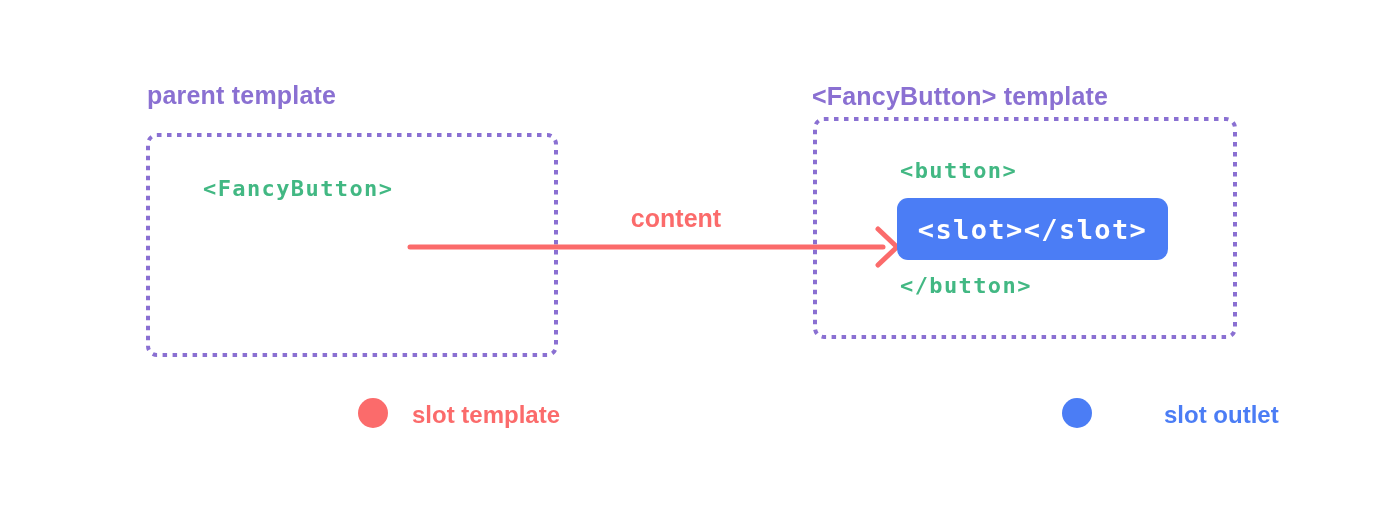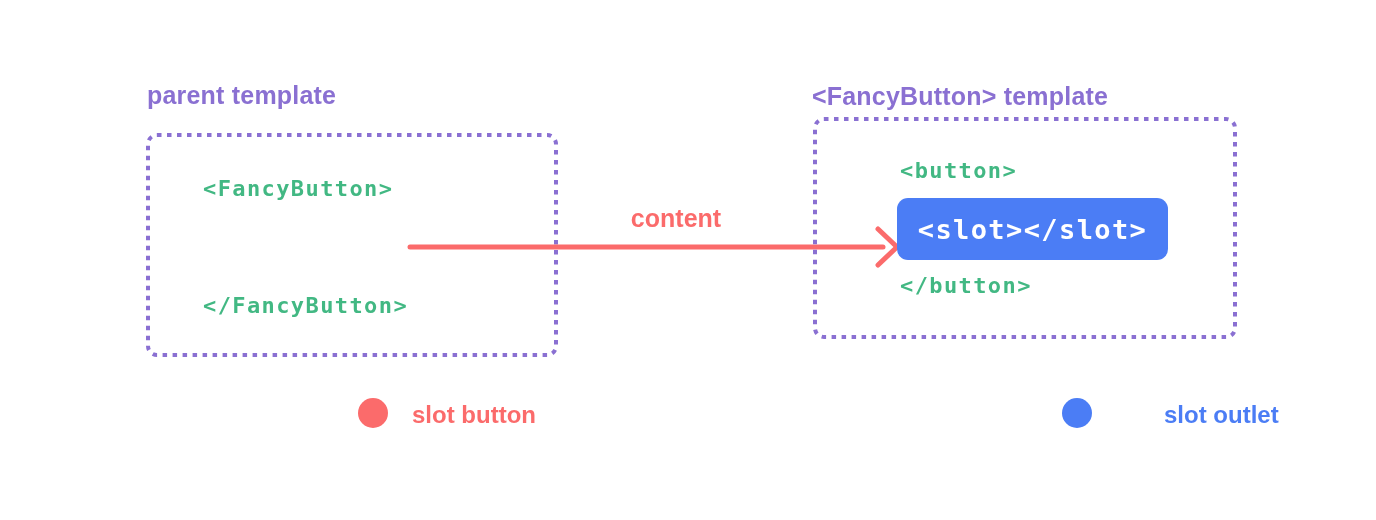--- a/index.html
+++ b/index.html
@@ -104,21 +104,20 @@
 
   <div class="panel-title title-left">parent template</div>
 
   <div class="panel-title title-right">&lt;FancyButton&gt; template</div>
 
   <div class="box box-left">
     <svg class="box-border" width="412" height="224" viewBox="0 0 412 224">
       <rect x="2" y="2" width="408" height="220" rx="9" fill="none" stroke="#8a70d2" stroke-width="4" stroke-dasharray="4.5 5.5"></rect>
     </svg>
     <div class="code code-open">&lt;FancyButton&gt;</div>
-    <div class="code code-close">&lt;/FancyButton&gt;</div>
   </div>
 
   <svg class="arrow-svg" width="500" height="44" viewBox="0 0 500 44">
     <line x1="5" y1="21" x2="478" y2="21" stroke="#fb6b6b" stroke-width="5" stroke-linecap="round"></line>
     <polyline points="473,3 492,21 473,39" fill="none" stroke="#fb6b6b" stroke-width="5" stroke-linecap="round" stroke-linejoin="round"></polyline>
   </svg>
 
   <div class="arrow-label">content</div>
 
   <div class="box box-right">
@@ -126,18 +125,18 @@
       <rect x="2" y="2" width="420" height="218" rx="9" fill="none" stroke="#8a70d2" stroke-width="4" stroke-dasharray="4.5 5.5"></rect>
     </svg>
     <div class="code code-open">&lt;button&gt;</div>
     <div class="chip chip-blue">
       <span>&lt;slot&gt;&lt;/slot&gt;</span>
     </div>
     <div class="code code-close">&lt;/button&gt;</div>
   </div>
 
   <div class="legend-dot dot-red"></div>
-  <div class="legend-label legend-label-red">slot button</div>
+  <div class="legend-label legend-label-red">slot template</div>
 
   <div class="legend-dot dot-blue"></div>
   <div class="legend-label legend-label-blue">slot outlet</div>
 
 </div>
 
 </body></html>

